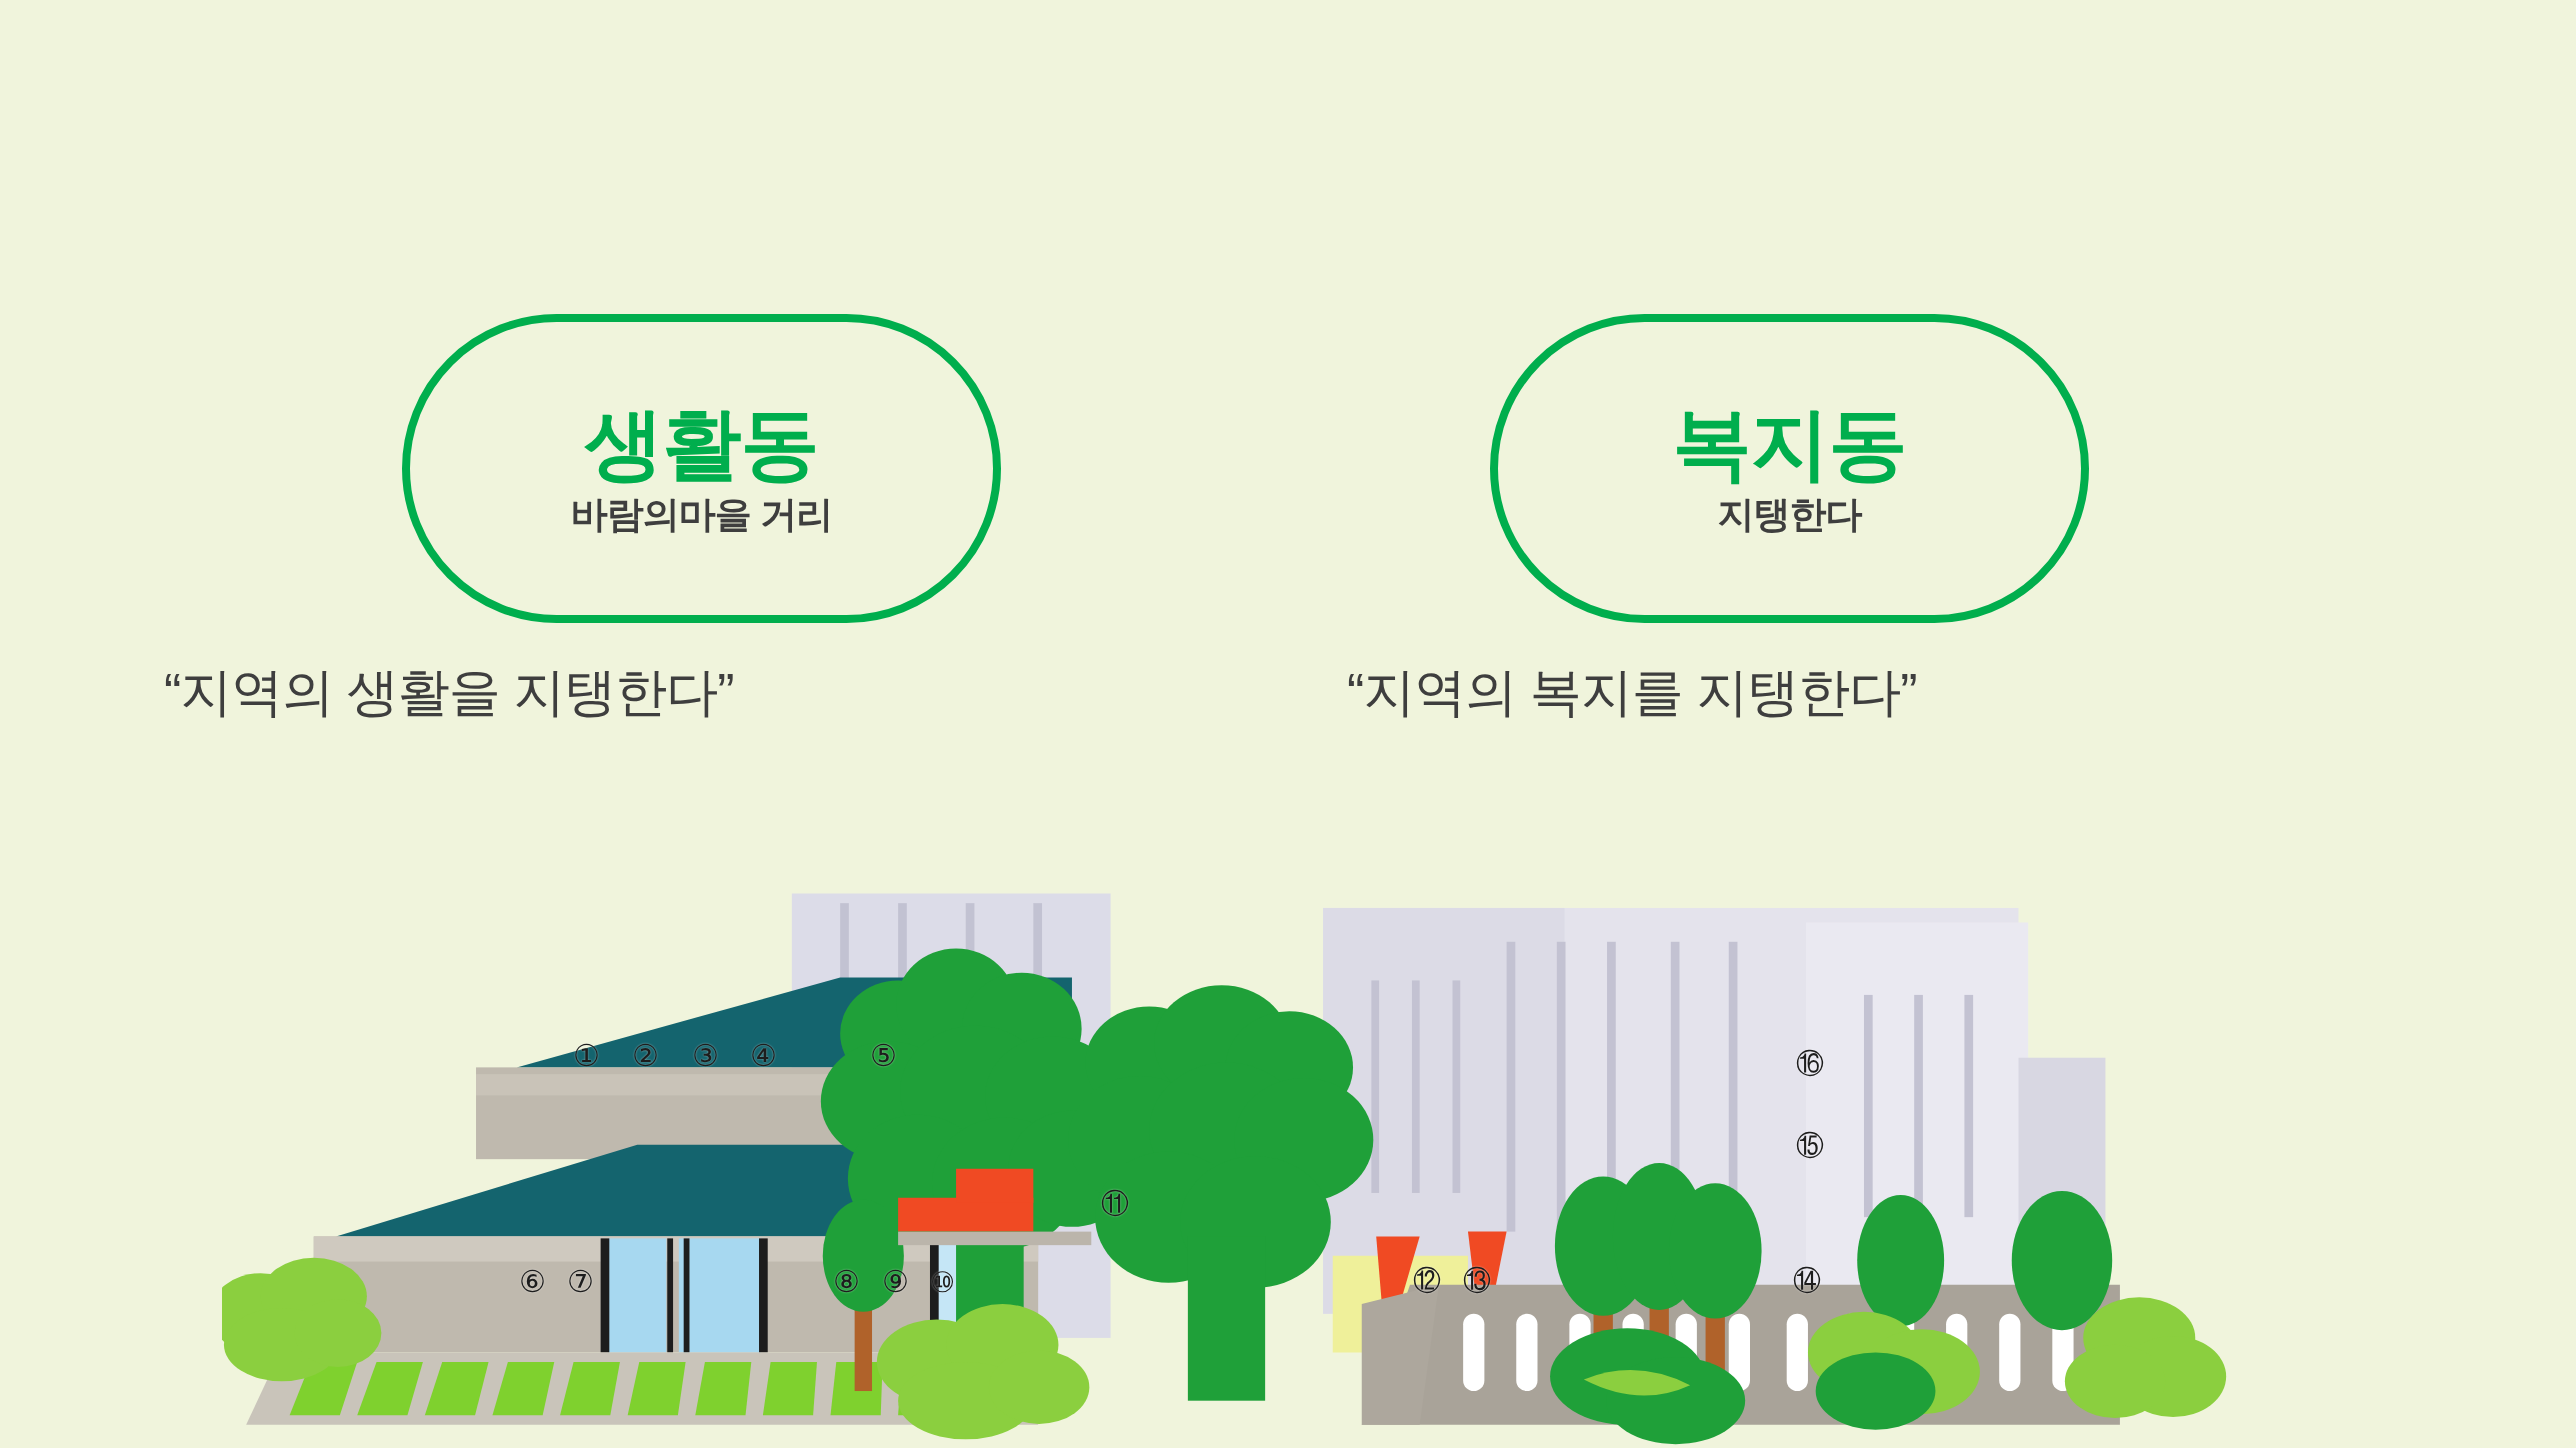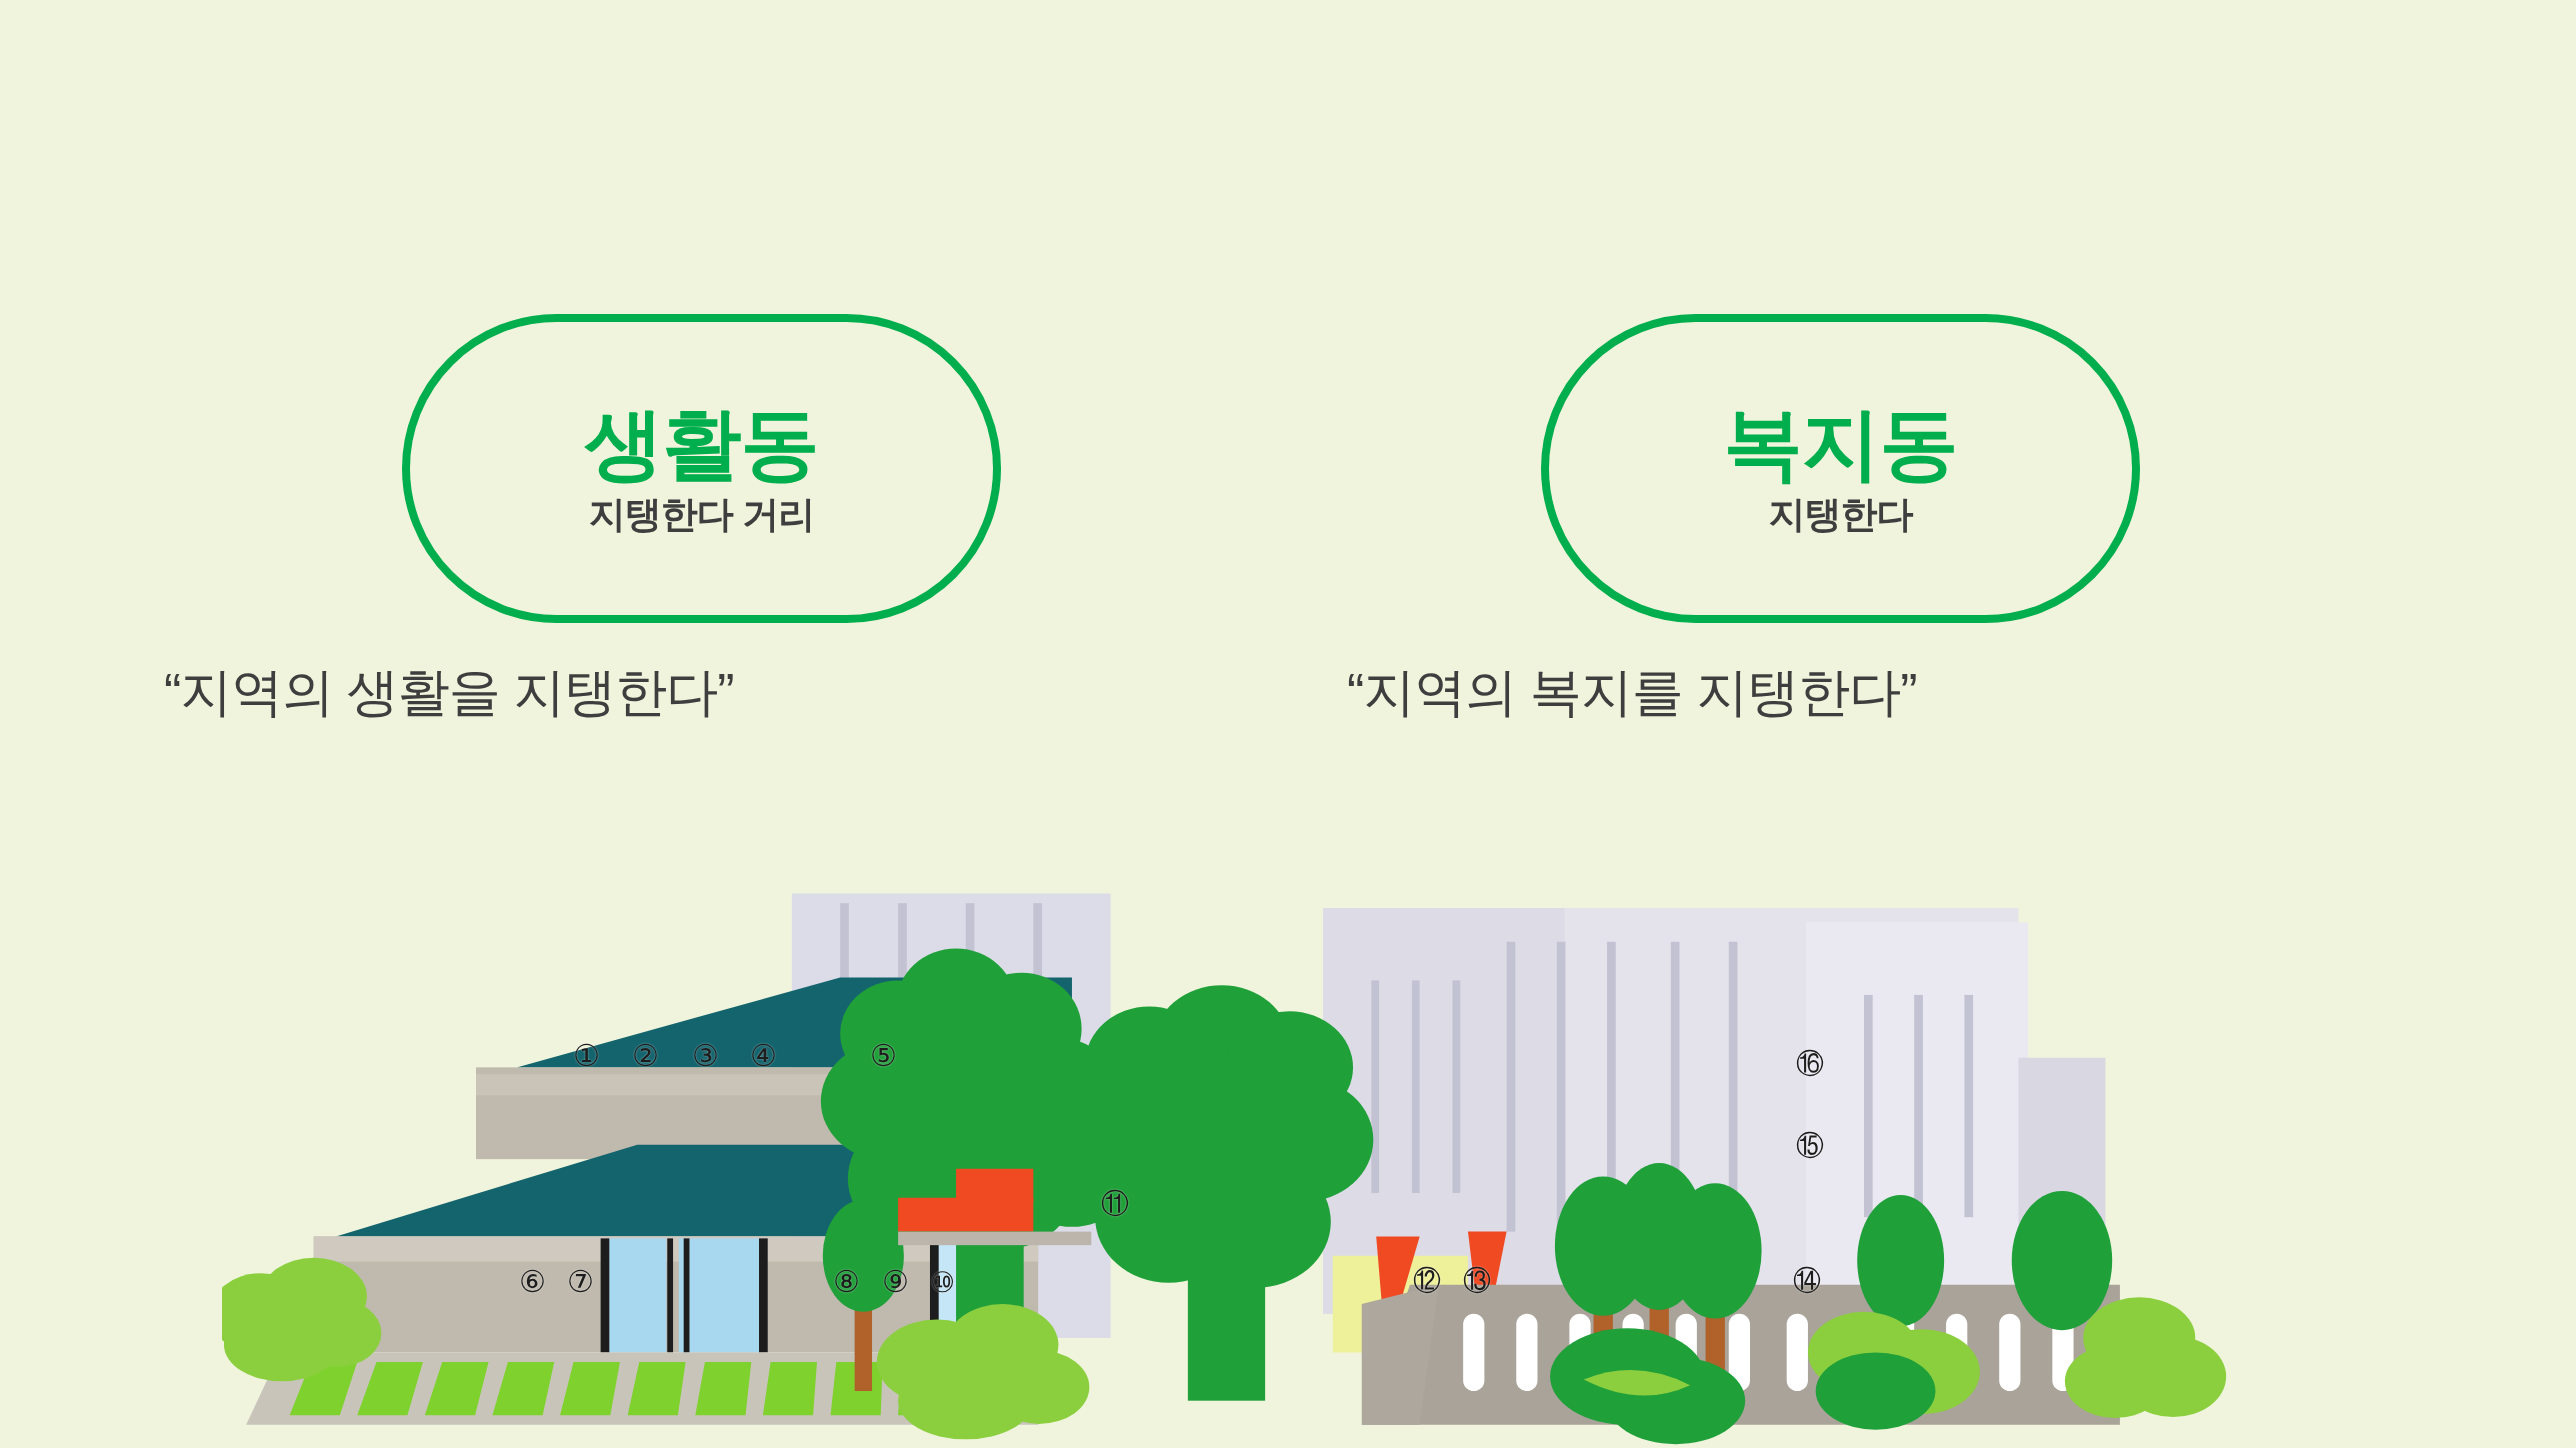--- a/index.html
+++ b/index.html
@@ -32,21 +32,21 @@
   .badge .sub{
     color:#3E3E3E;
     font-weight:bold;
     font-size:37px;
     line-height:1.0;
     margin-top:13.5px;
     letter-spacing:-1px;
     white-space:nowrap;
   }
   #badge-left{left:402px;top:314px;width:599px;height:309px;}
-  #badge-right{left:1541px;top:314px;width:599px;height:309px;text-align:right;}
+  #badge-right{left:1490px;top:314px;width:599px;height:309px;text-align:right;}
 
   
   .caption{
     position:absolute;
     color:#3E3E3E;
     font-size:52px;
     line-height:1.0;
     white-space:nowrap;
     letter-spacing:-1px;
   }
@@ -74,21 +74,21 @@
   }
   .marker.small{font-size:28px;}
 </style>
 </head>
 <body>
 
 <div class="stage">
 
   <div class="badge" id="badge-left">
     <div class="title">생활동</div>
-    <div class="sub">지탱한다 거리</div>
+    <div class="sub">바람의마을 거리</div>
   </div>
 
   <div class="badge" id="badge-right">
     <div class="title">복지동</div>
     <div class="sub">지탱한다</div>
   </div>
 
   <div class="caption" id="caption-left">“지역의 생활을 지탱한다”</div>
   <div class="caption" id="caption-right">“지역의 복지를 지탱한다”</div>
 

